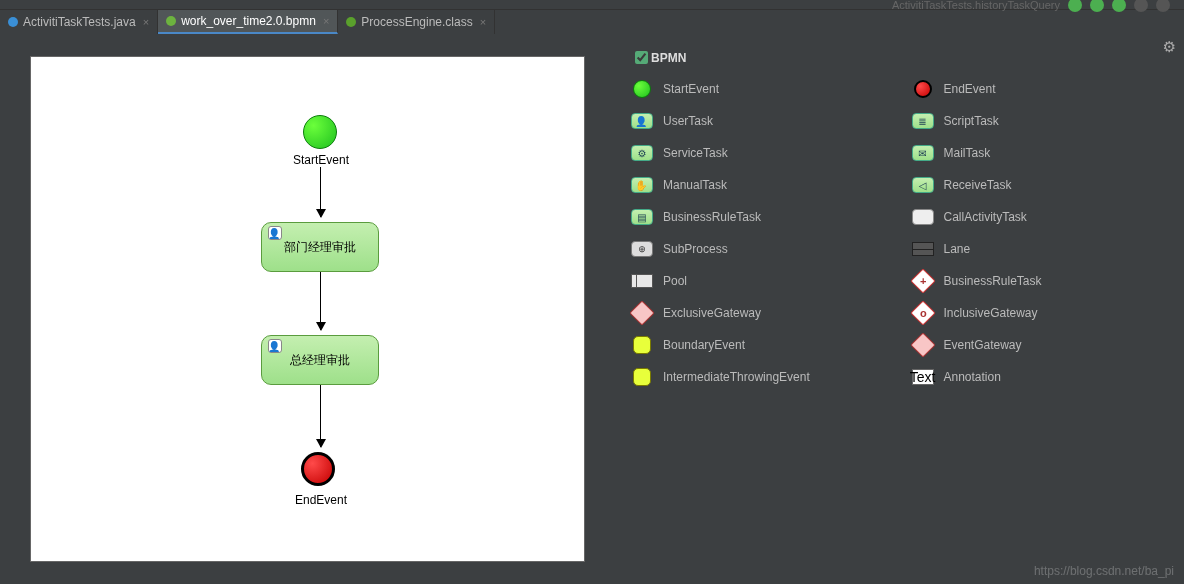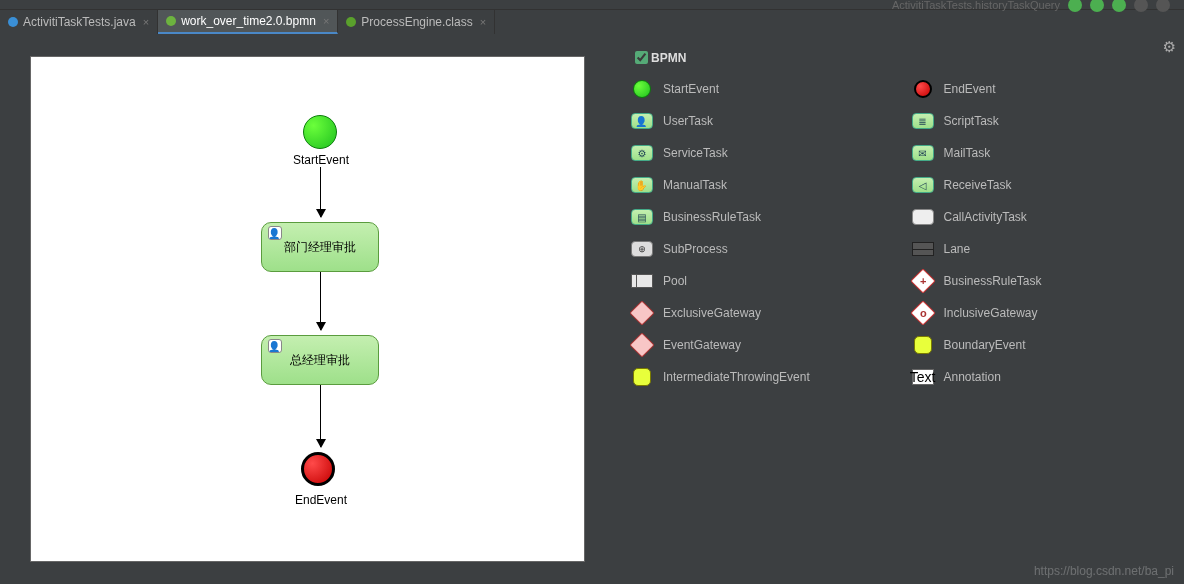--- a/index.html
+++ b/index.html
@@ -310,29 +310,29 @@
         <div class="palette-item">
           <span class="p-icon">
             <span class="ic-diamond2" style="display:flex;align-items:center;justify-content:center;">
               <span style="transform:rotate(-45deg);font-size:11px;color:#a33;font-weight:bold">o</span>
             </span>
           </span>
           <span>InclusiveGateway</span>
         </div>
         <div class="palette-item">
           <span class="p-icon">
+            <span class="ic-yellow"></span>
+          </span>
+          <span>BoundaryEvent</span>
+        </div>
+        <div class="palette-item">
+          <span class="p-icon">
             <span class="ic-diamond"></span>
           </span>
           <span>EventGateway</span>
-        </div>
-        <div class="palette-item">
-          <span class="p-icon">
-            <span class="ic-yellow"></span>
-          </span>
-          <span>BoundaryEvent</span>
         </div>
         <div class="palette-item">
           <span class="p-icon">
             <span class="ic-yellow"></span>
           </span>
           <span>IntermediateThrowingEvent</span>
         </div>
         <div class="palette-item">
           <span class="p-icon">
             <span class="ic-text">Text</span>

